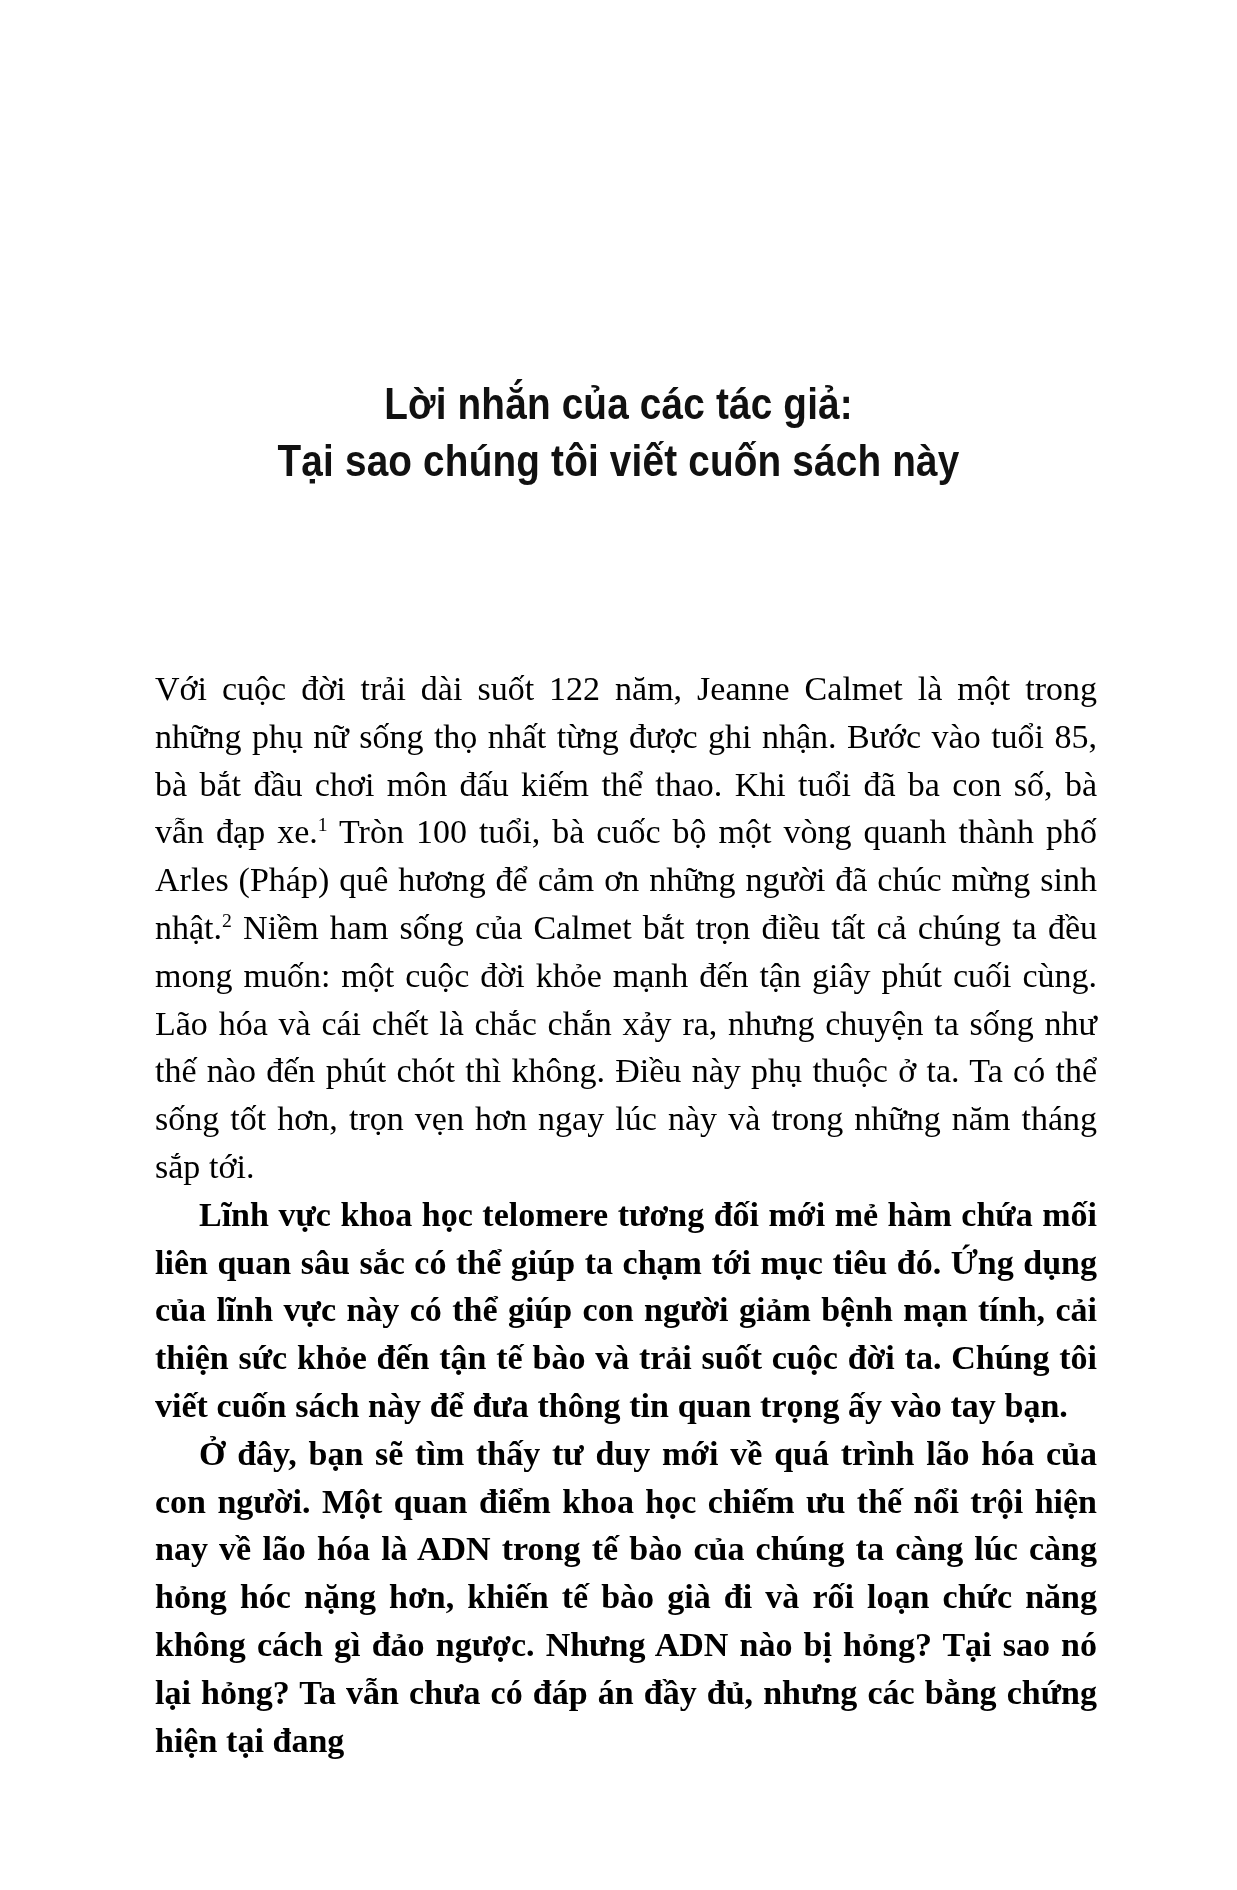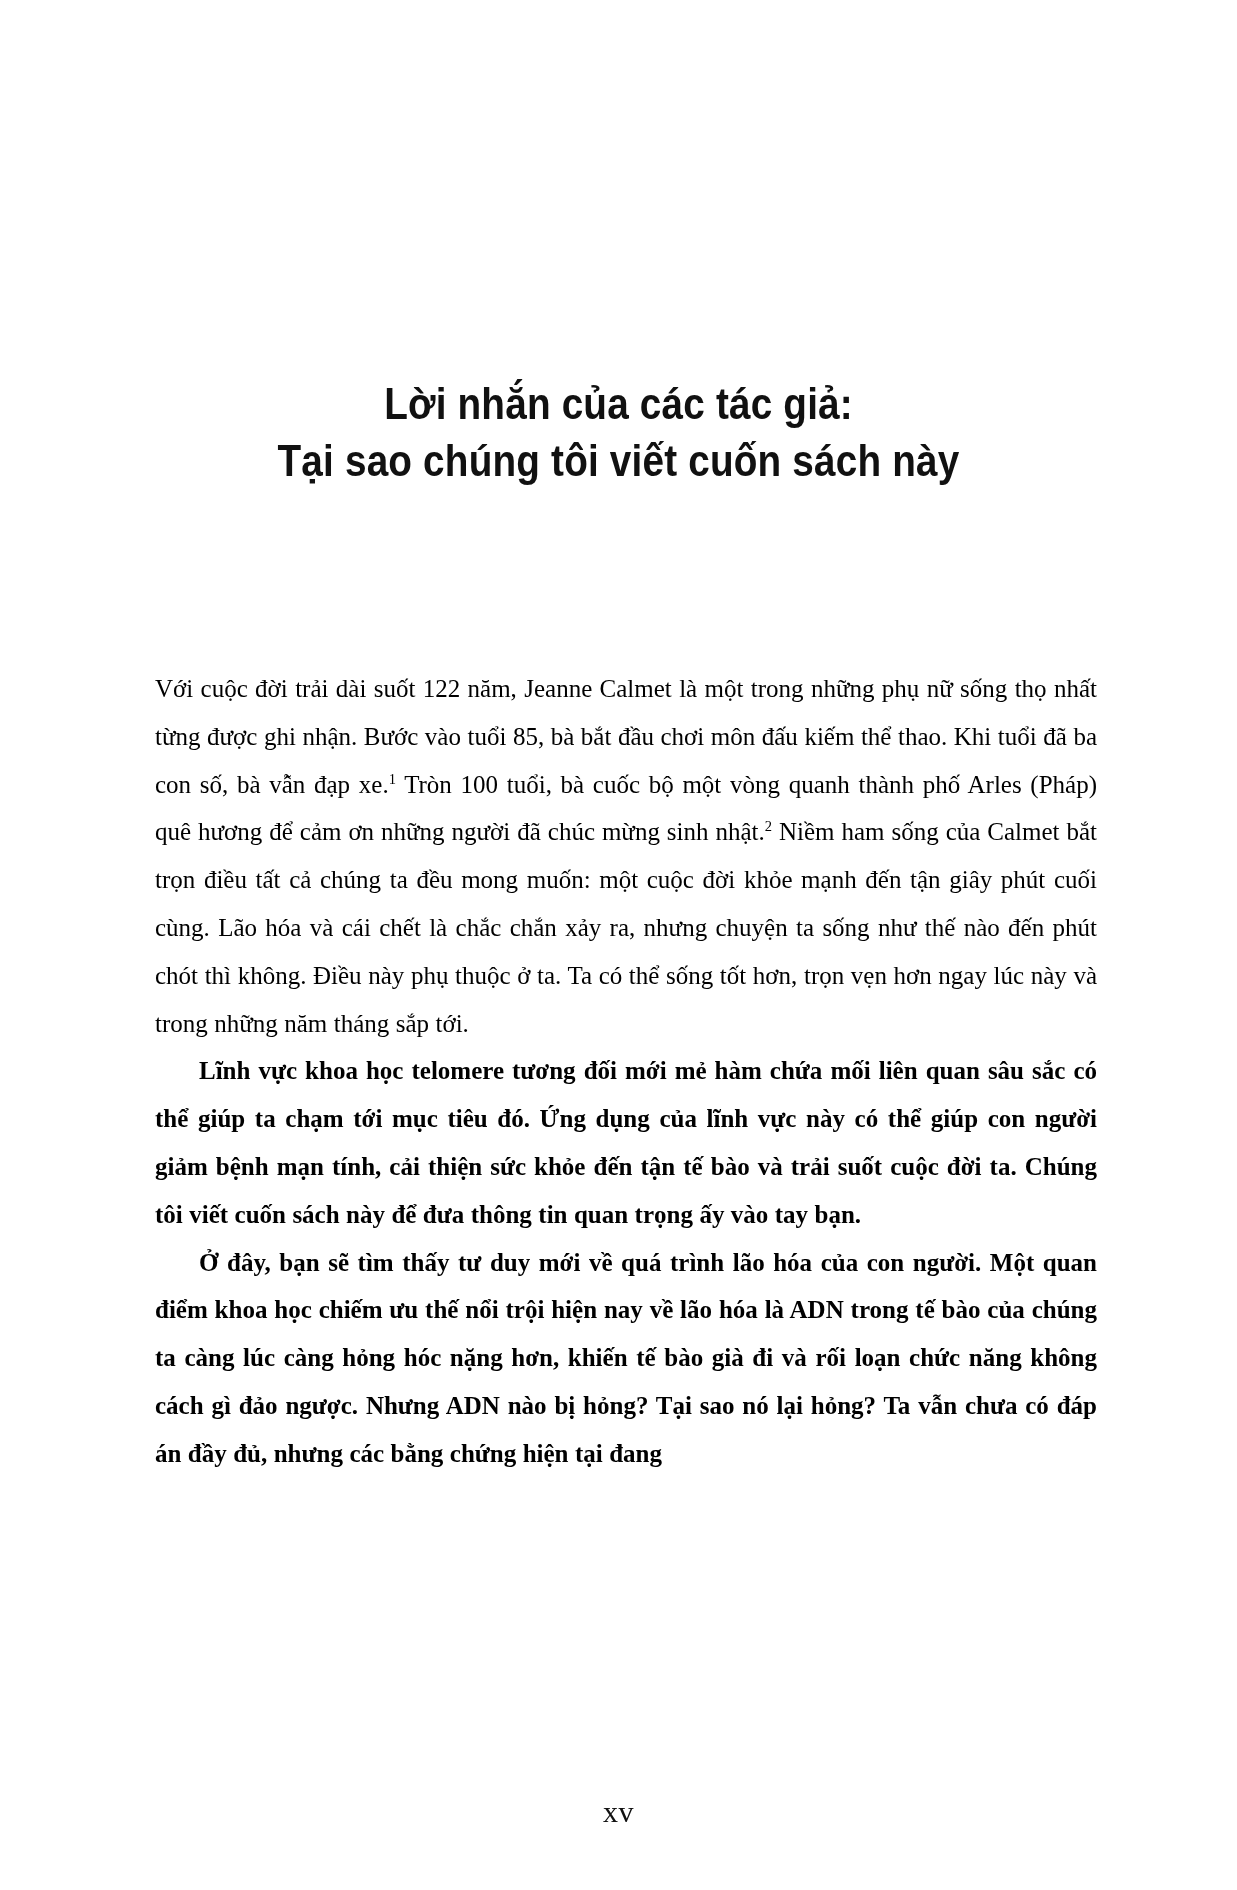--- a/index.html
+++ b/index.html
@@ -43,21 +43,21 @@
   
   .body-block {
     position: absolute;
     left: 155px;
     top: 658px;
     width: 942px;
   }
 
   .para {
     font-family: "Liberation Serif", "DejaVu Serif", serif;
-    font-size: 25px;
+    font-size: 34px;
     line-height: 47.8px;
     color: #000000;
     text-align: justify;
     text-justify: inter-word;
     margin: 0;
     hyphens: none;
     word-spacing: 0.2px;
   }
 
   .para.indent {
@@ -94,15 +94,14 @@
     <div class="title-line">Lời nhắn của các tác giả:</div>
     <div class="title-line">Tại sao chúng tôi viết cuốn sách này</div>
   </div>
 
   <div class="body-block">
     <p class="para">Với cuộc đời trải dài suốt 122 năm, Jeanne Calmet là một trong những phụ nữ sống thọ nhất từng được ghi nhận. Bước vào tuổi 85, bà bắt đầu chơi môn đấu kiếm thể thao. Khi tuổi đã ba con số, bà vẫn đạp xe.<sup>1</sup> Tròn 100 tuổi, bà cuốc bộ một vòng quanh thành phố Arles (Pháp) quê hương để cảm ơn những người đã chúc mừng sinh nhật.<sup>2</sup> Niềm ham sống của Calmet bắt trọn điều tất cả chúng ta đều mong muốn: một cuộc đời khỏe mạnh đến tận giây phút cuối cùng. Lão hóa và cái chết là chắc chắn xảy ra, nhưng chuyện ta sống như thế nào đến phút chót thì không. Điều này phụ thuộc ở ta. Ta có thể sống tốt hơn, trọn vẹn hơn ngay lúc này và trong những năm tháng sắp tới.</p>
     <p class="para indent">Lĩnh vực khoa học telomere tương đối mới mẻ hàm chứa mối liên quan sâu sắc có thể giúp ta chạm tới mục tiêu đó. Ứng dụng của lĩnh vực này có thể giúp con người giảm bệnh mạn tính, cải thiện sức khỏe đến tận tế bào và trải suốt cuộc đời ta. Chúng tôi viết cuốn sách này để đưa thông tin quan trọng ấy vào tay bạn.</p>
     <p class="para indent">Ở đây, bạn sẽ tìm thấy tư duy mới về quá trình lão hóa của con người. Một quan điểm khoa học chiếm ưu thế nổi trội hiện nay về lão hóa là ADN trong tế bào của chúng ta càng lúc càng hỏng hóc nặng hơn, khiến tế bào già đi và rối loạn chức năng không cách gì đảo ngược. Nhưng ADN nào bị hỏng? Tại sao nó lại hỏng? Ta vẫn chưa có đáp án đầy đủ, nhưng các bằng chứng hiện tại đang</p>
   </div>
 
-  <div class="folio">xv</div>
 
 </div>
 
 </body></html>

